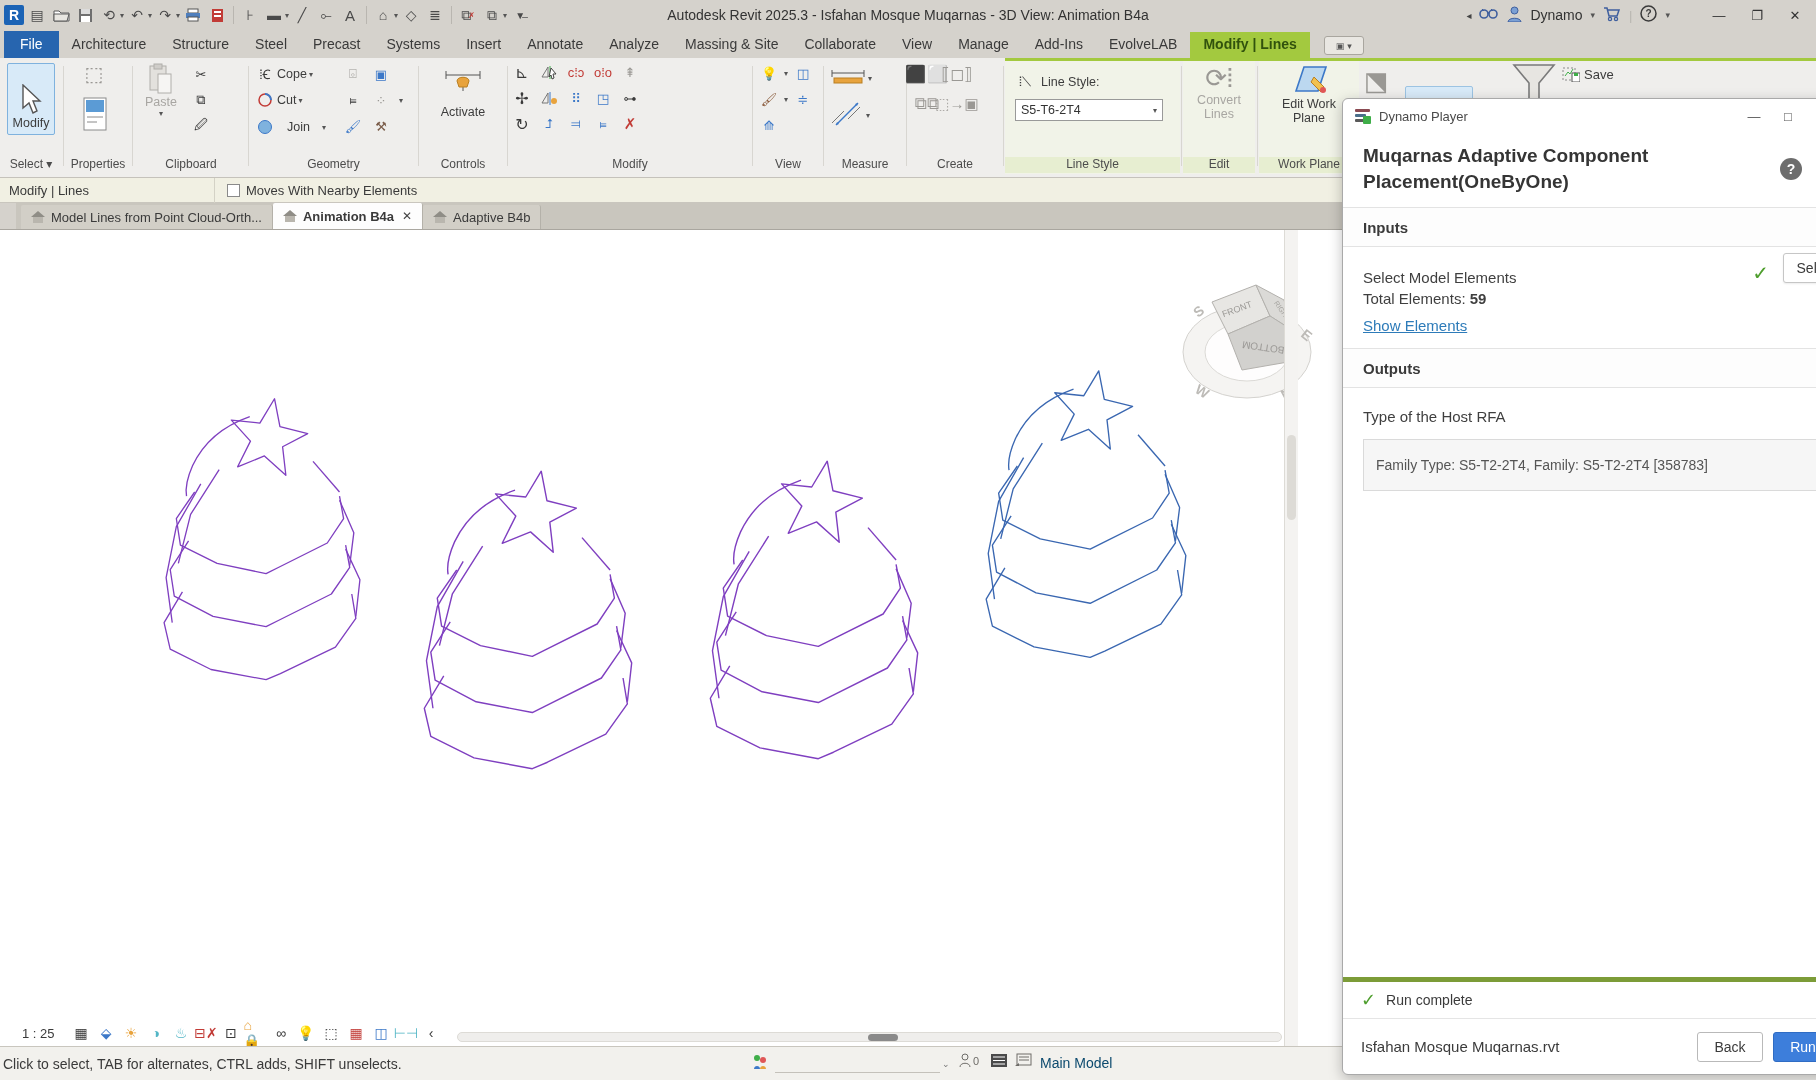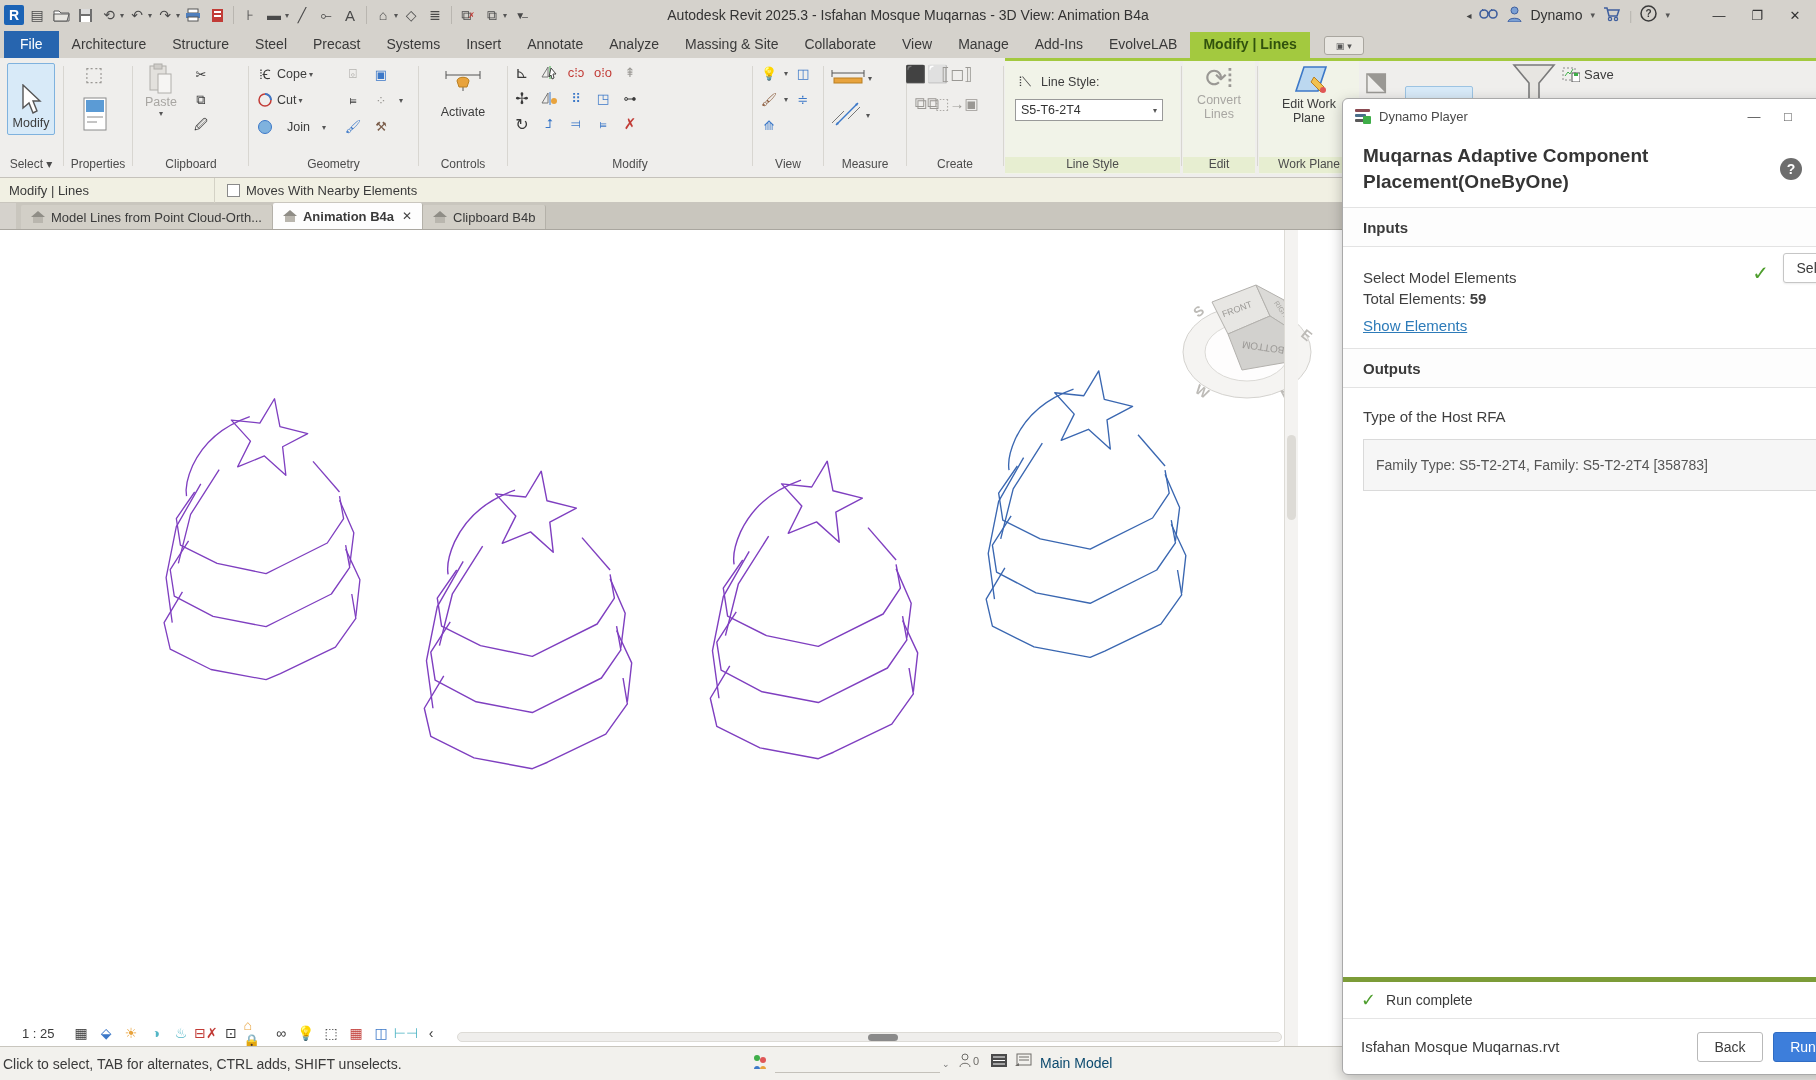--- a/index.html
+++ b/index.html
@@ -506,21 +506,21 @@
       <span class="house"></span>
       <span>Model Lines from Point Cloud-Orth...</span>
     </div>
     <div class="vtab active">
       <span class="house"></span>
       <span>Animation B4a</span>
       <span class="vclose">✕</span>
     </div>
     <div class="vtab">
       <span class="house"></span>
-      <span>Clipboard B4b</span>
+      <span>Adaptive B4b</span>
     </div>
   </div>
 
   <div class="canvas">
 
     <svg width="1816" height="817" style="position:absolute;left:0;top:0;">
       <defs>
         <g id="muq" fill="none" stroke="currentColor" stroke-width="1.3" stroke-linejoin="round">
           <path d="M106,8 L116,34 L144,36 L122,53 L130,80 L106,65 L82,80 L90,53 L68,36 L96,34 Z" transform="rotate(10 106 44)"></path>
           <path d="M88,26 Q48,40 32,74 Q24,92 26,104"></path>

